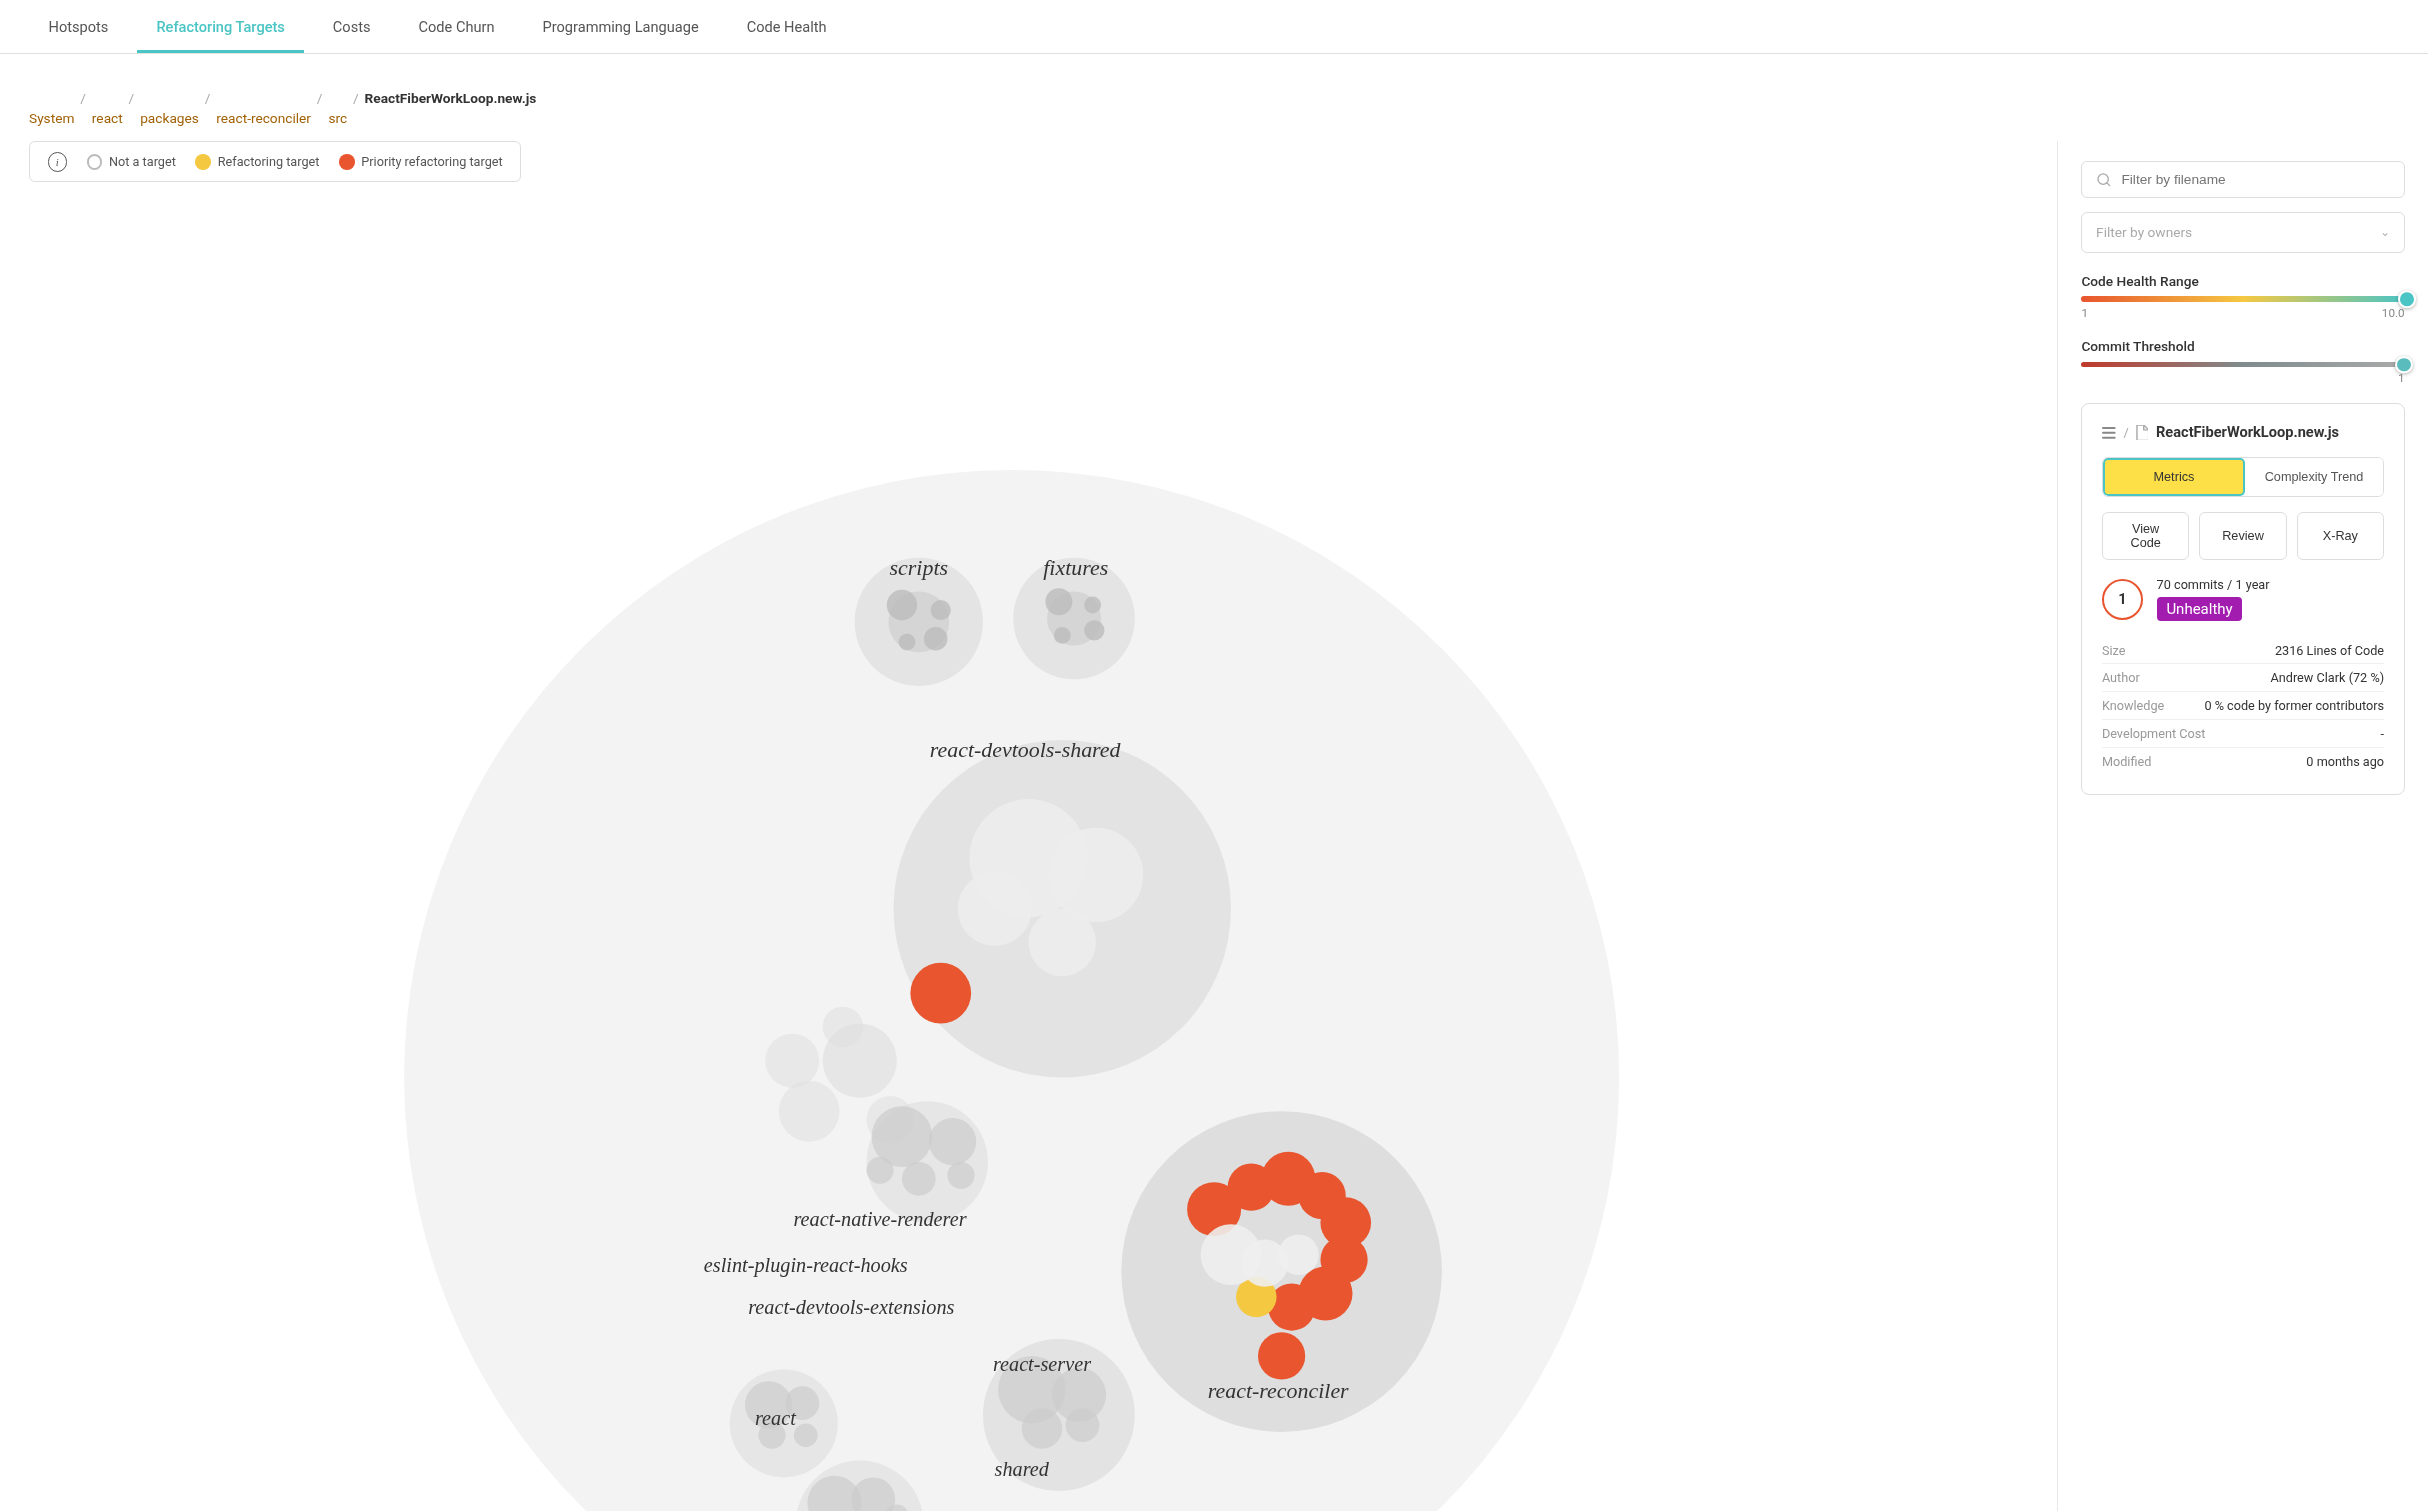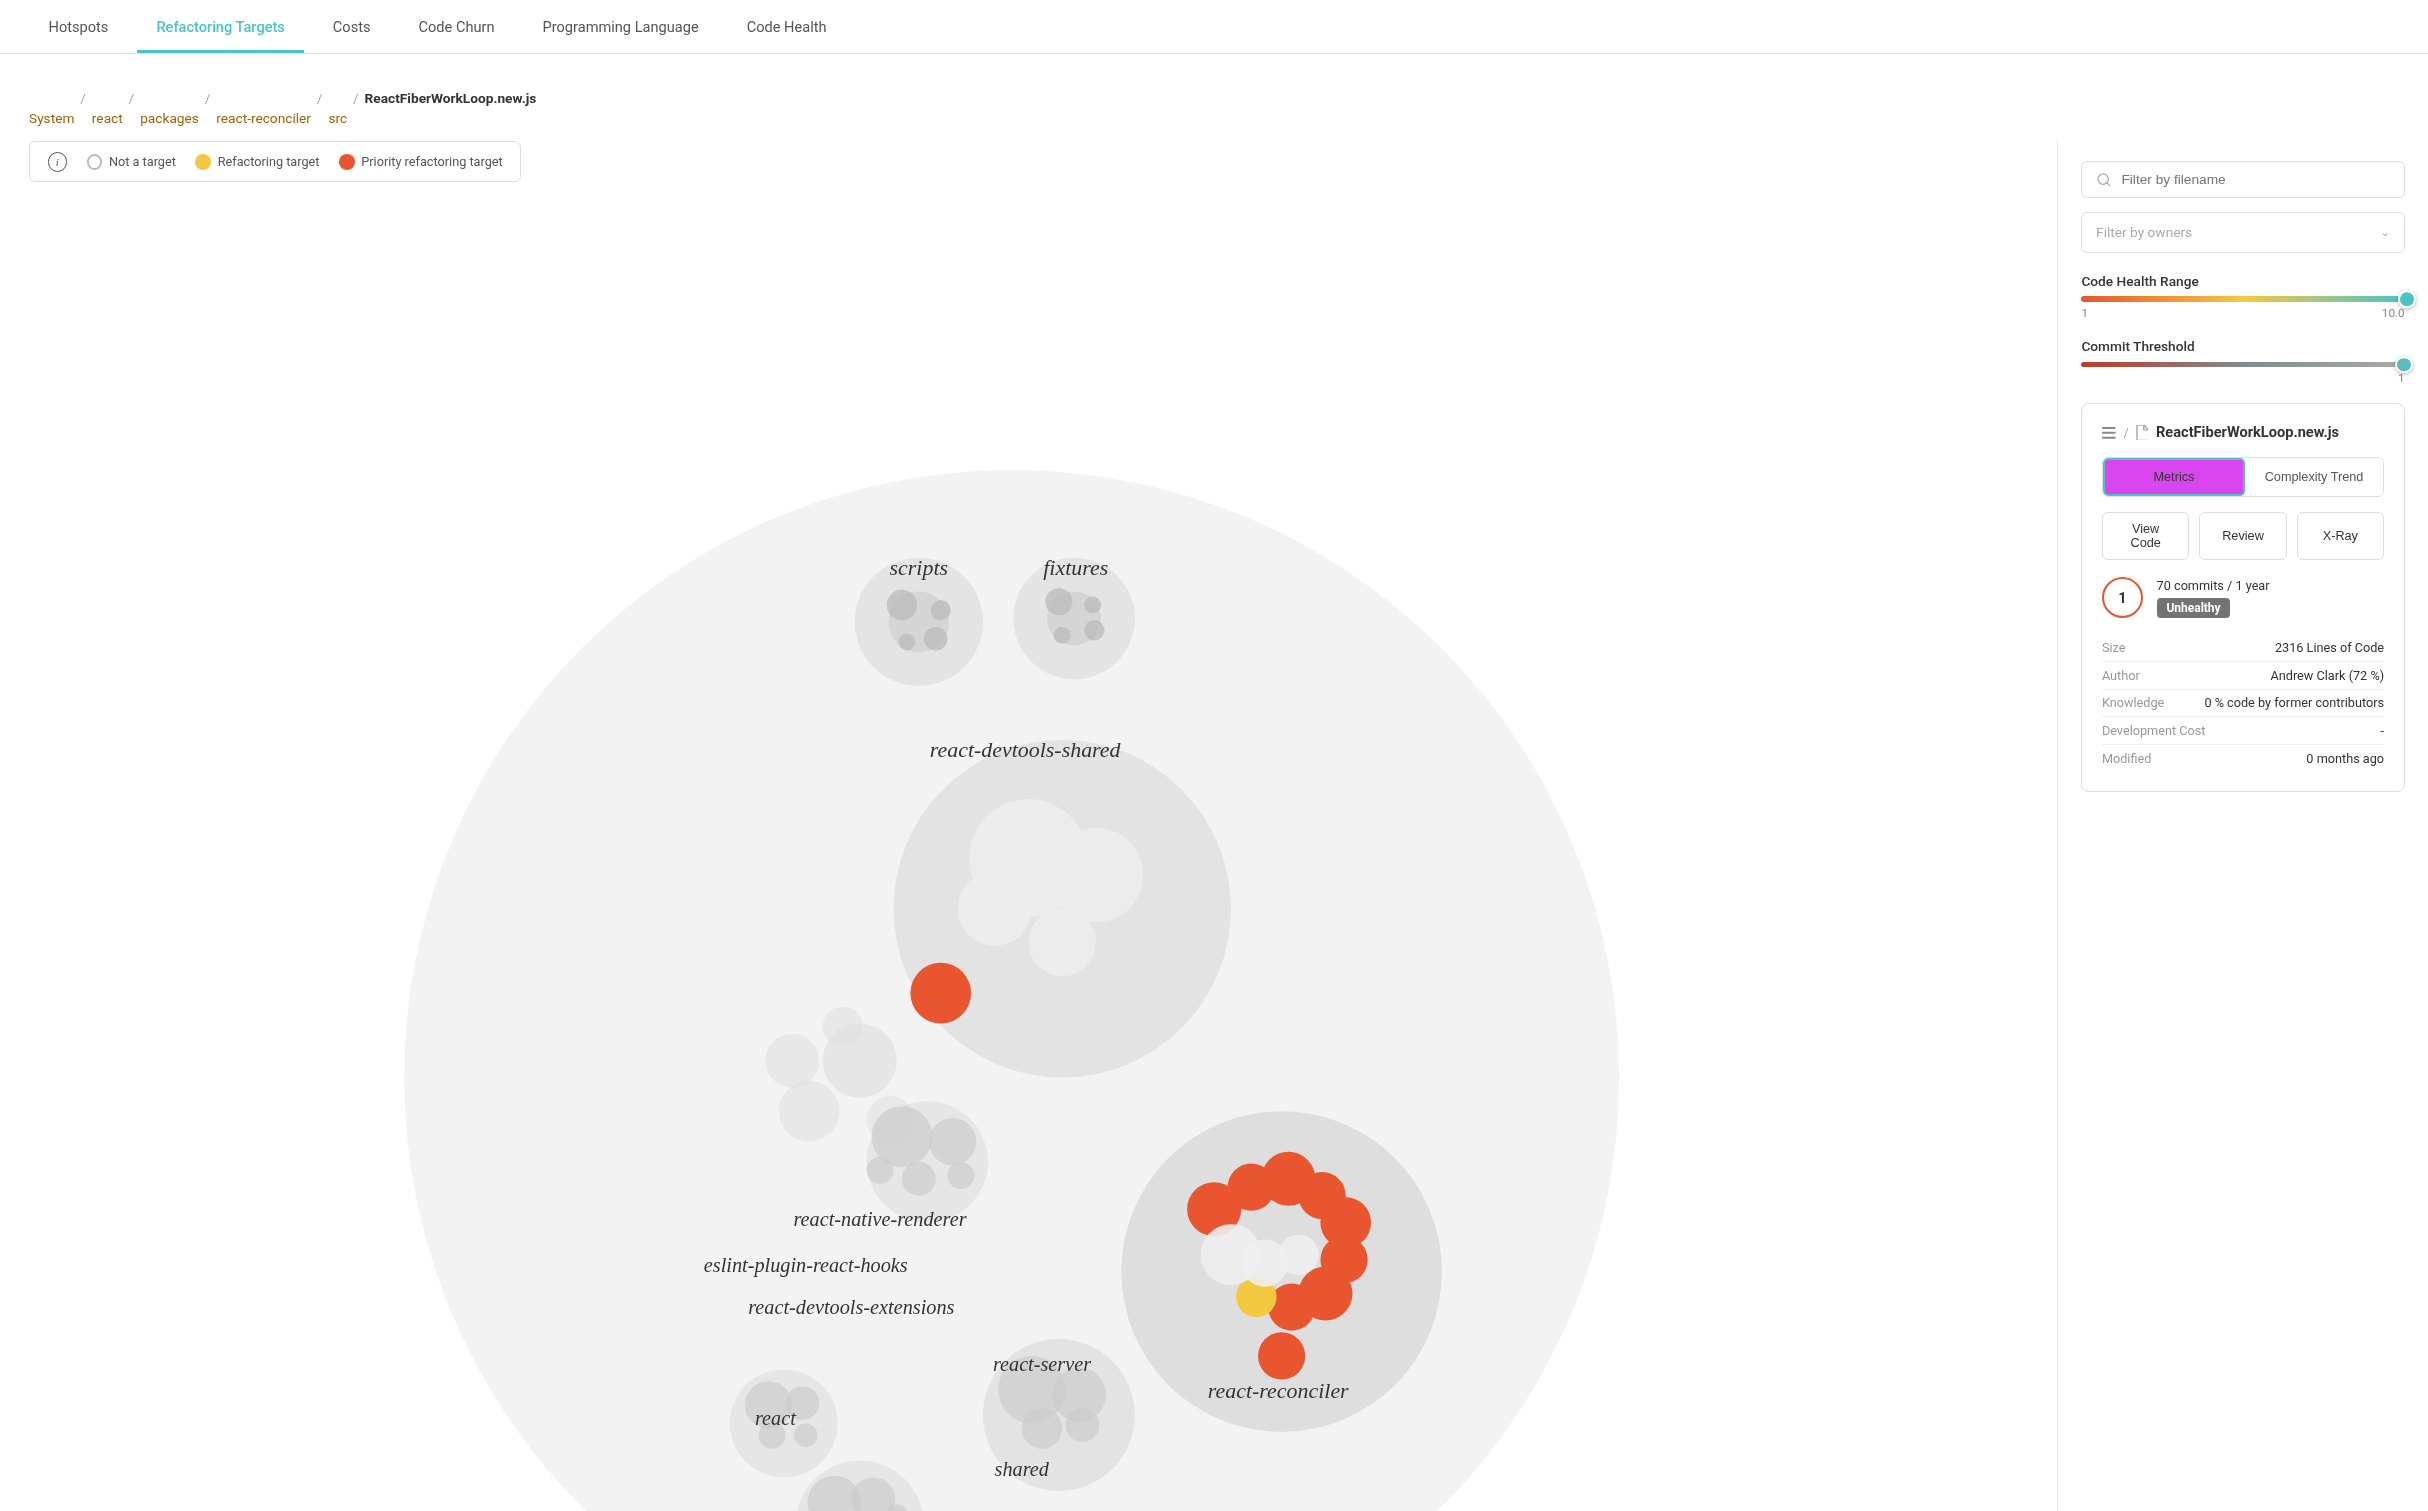--- a/index.html
+++ b/index.html
@@ -59,32 +59,32 @@
 
     
     .detail-card { border: 1px solid #ddd; border-radius: 7.8px; padding: 19.5px; margin-top: 9.8px; }
     .detail-card-header { display: flex; align-items: center; gap: 7.8px; margin-bottom: 15.6px; }
     .detail-card-header .filename { font-weight: 700; font-size: 14.6px; color: #333; }
     .header-icons { display: flex; align-items: center; gap: 5.9px; color: #aaa; }
 
     
     .card-tabs { display: flex; border: 1px solid #ddd; border-radius: 5.9px; overflow: hidden; margin-bottom: 15.6px; }
     .card-tab { flex: 1; padding: 9.8px; text-align: center; font-size: 12.7px; cursor: pointer; background: #fff; color: #555; border: none; }
-    .card-tab.active { border: 2px solid #4ac4c4; border-radius: 4.9px; color: #333; font-weight: 500; background: #d946ef; }
+    .card-tab.active { border: 2px solid #4ac4c4; border-radius: 4.9px; color: #333; font-weight: 500; background: #fde047; }
 
     
     .action-buttons { display: flex; gap: 9.8px; margin-bottom: 17.6px; }
     .action-btn { flex: 1; padding: 8.8px 13.7px; border: 1.5px solid #ddd; border-radius: 5.9px; background: #fff; font-size: 12.7px; font-weight: 400; color: #333; cursor: pointer; text-align: center; }
 
     
     .health-row { display: flex; align-items: center; gap: 13.7px; margin-bottom: 15.6px; }
     .health-circle { width: 41px; height: 41px; border-radius: 50%; border: 2.9px solid #e8552e; display: flex; align-items: center; justify-content: center; font-weight: 700; font-size: 14.6px; color: #333; flex-shrink: 0; }
     .health-info { flex: 1; }
     .commits-text { font-size: 12.7px; color: #333; margin-bottom: 4.9px; }
-    .unhealthy-badge { display: inline-block; background: #737373; color: #fff; font-size: 12px; font-weight: 700; padding: 2.9px 9.8px; border-radius: 3.9px; }
+    .unhealthy-badge { display: inline-block; background: #a21caf; color: #fff; font-size: 15px; font-weight: 400; padding: 2.9px 9.8px; border-radius: 3.9px; }
 
     
     .metrics-table { width: 100%; }
     .metrics-row { display: flex; justify-content: space-between; align-items: flex-start; padding: 5.9px 0; border-bottom: 1px solid #f0f0f0; }
     .metrics-row:last-child { border-bottom: none; }
     .metrics-key { color: #999; font-size: 12.7px; }
     .metrics-val { color: #333; font-size: 12.7px; text-align: right; }
   </style>
 </head>
 <body>

